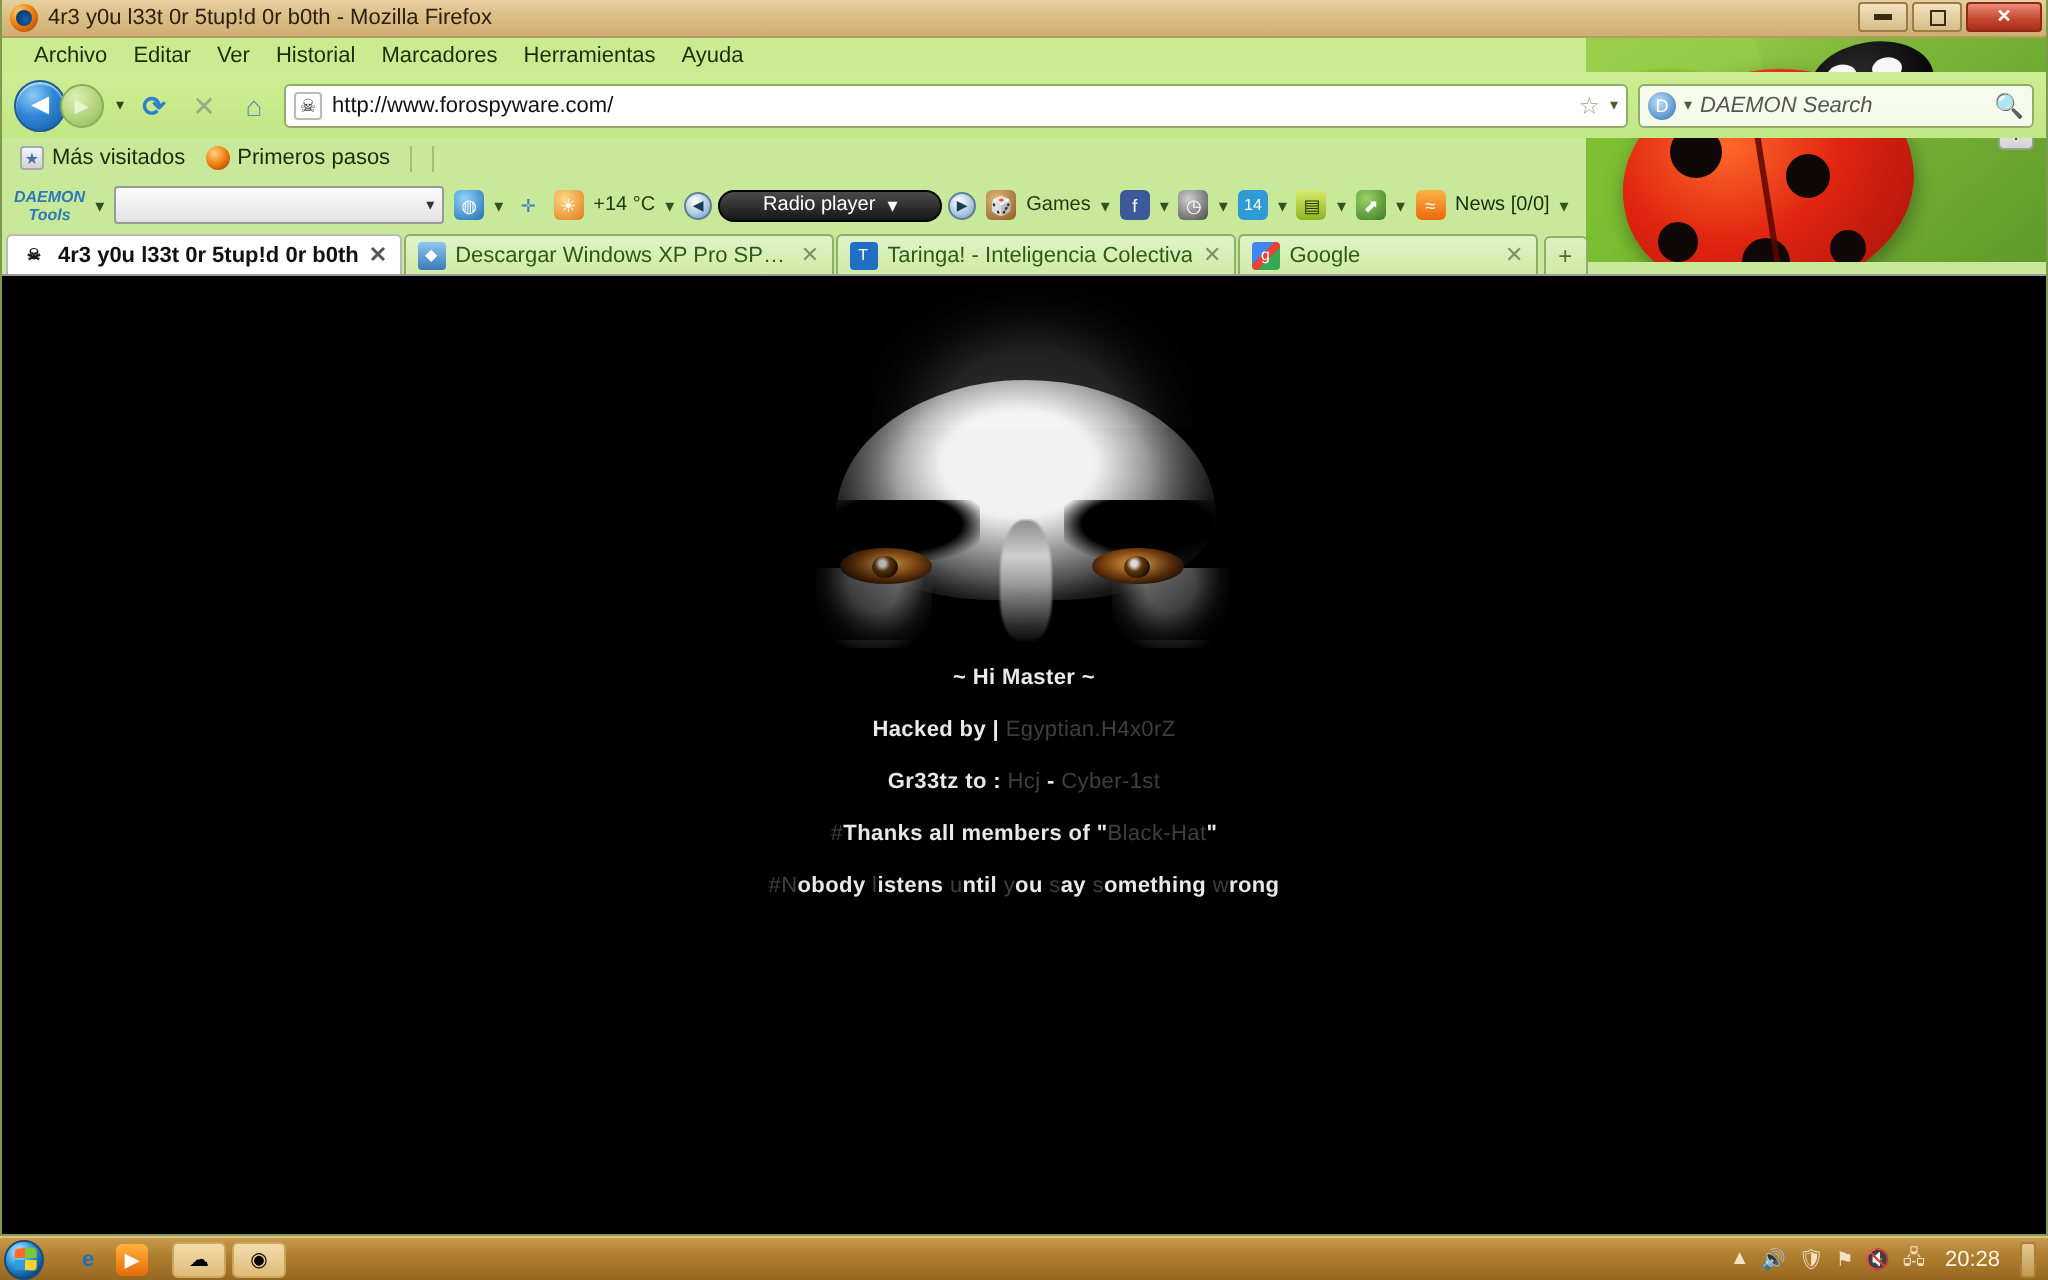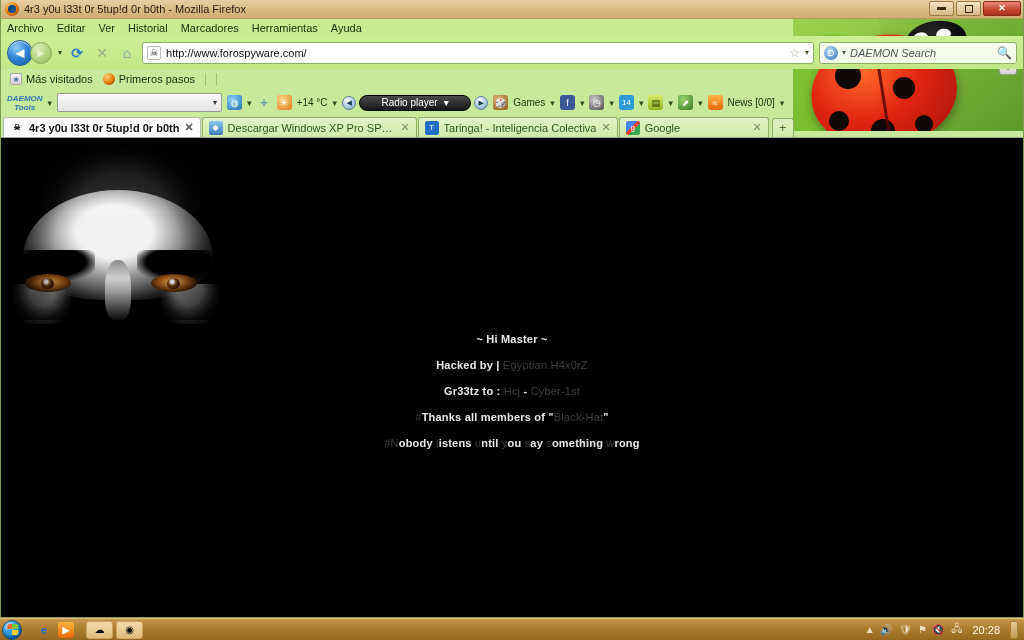--- a/index.html
+++ b/index.html
@@ -60,21 +60,21 @@
     width: 38px;
     background: linear-gradient(#e88b7a,#c4452c 60%,#a7301b);
     border-color: #8d2a16; color: #fff; font-weight: bold;
   }
   .win-btn .gl-min { display:block; width: 9px; height: 3px; background:#3a2c12; }
   .win-btn .gl-max { display:block; width: 8px; height: 8px; border:1px solid #3a2c12; }
 
   
   .menubar {
     height: 17px; display: flex; align-items: center;
-    padding-left: 6px; gap: 13px;
+    padding-left: 16px; gap: 13px;
     font-size: 11px; color: #17300a;
     background: #c8ec8f;
   }
 
   
   .navbar {
     height: 33px; display: flex; align-items: center;
     padding: 0 6px; gap: 5px;
     background: linear-gradient(#cdee93,#c2e785);
     position: relative; z-index: 3;
@@ -292,21 +292,21 @@
   
   .content {
     flex: 1 1 auto;
     background: #000;
     position: relative;
     overflow: hidden;
     border-top: 1px solid #9c9c9c;
   }
   .deface {
     width: 100%; height: 100%;
-    display: flex; flex-direction: column; 
+    display: flex; flex-direction: column; align-items: center;
     padding-top: 4px;
   }
   
   .face {
     width: 232px; height: 178px;
     position: relative;
     background: #000;
   }
   .face .forehead {
     position:absolute; left: 22px; top: 48px; width: 190px; height: 110px;

